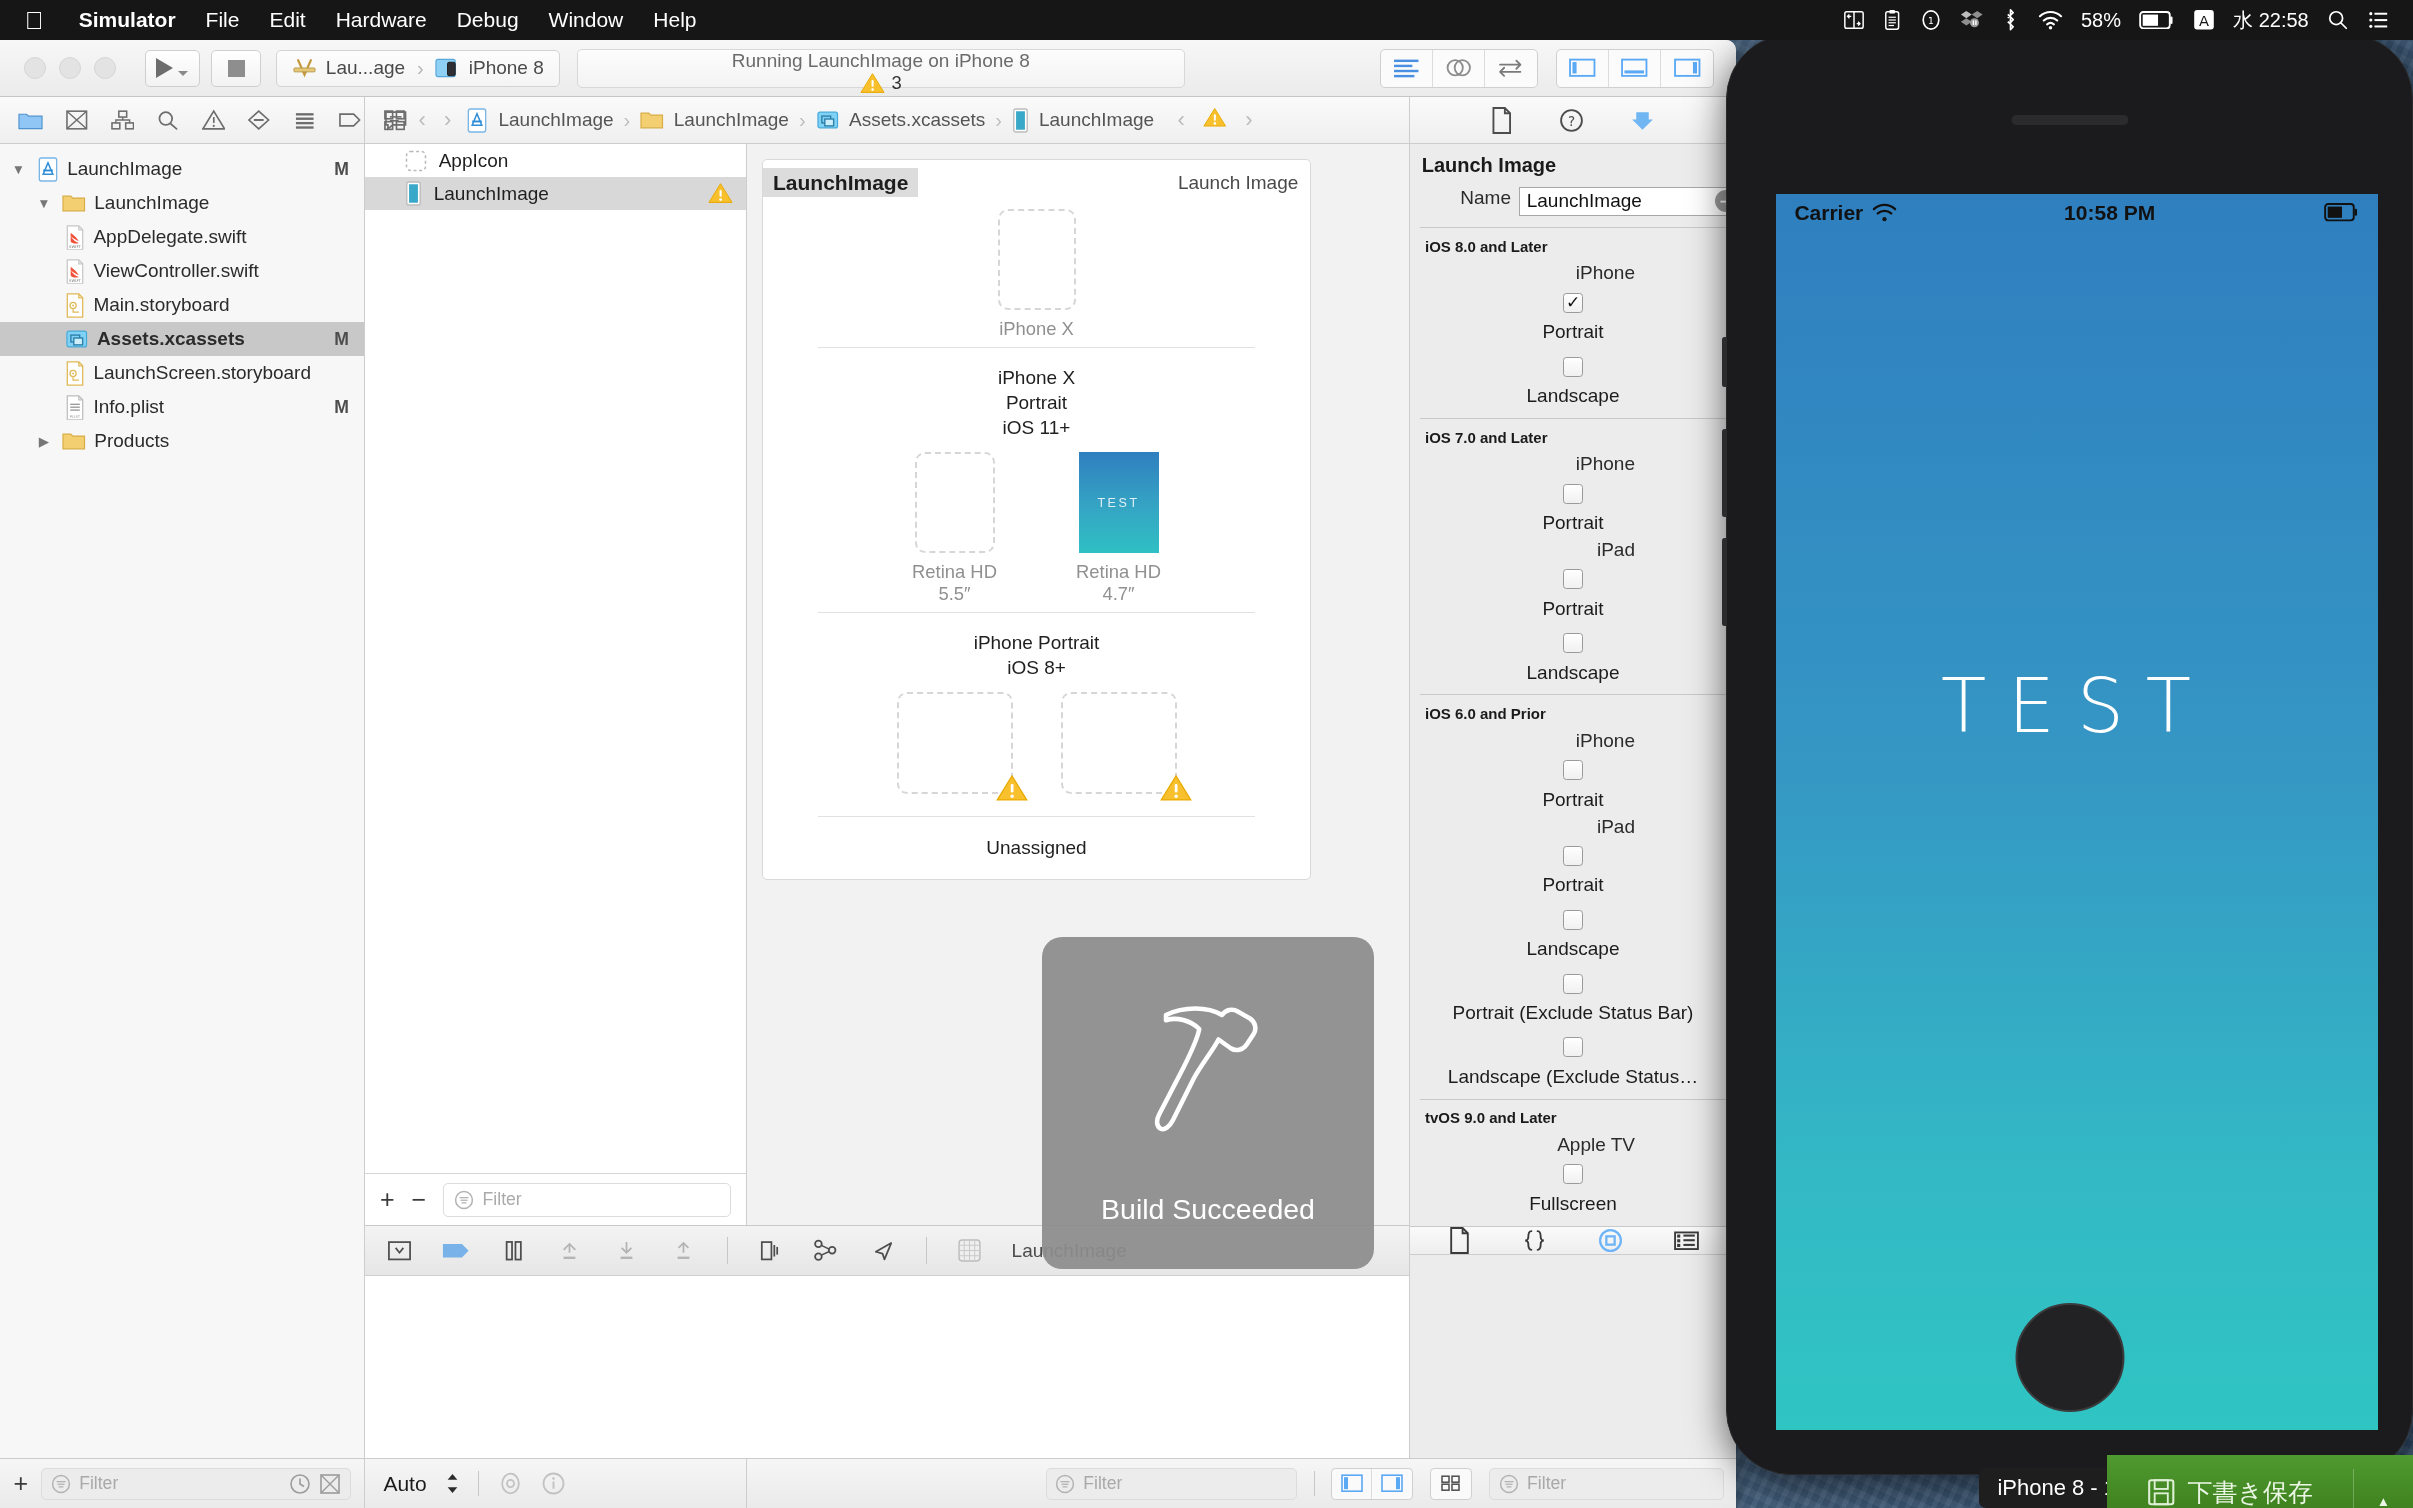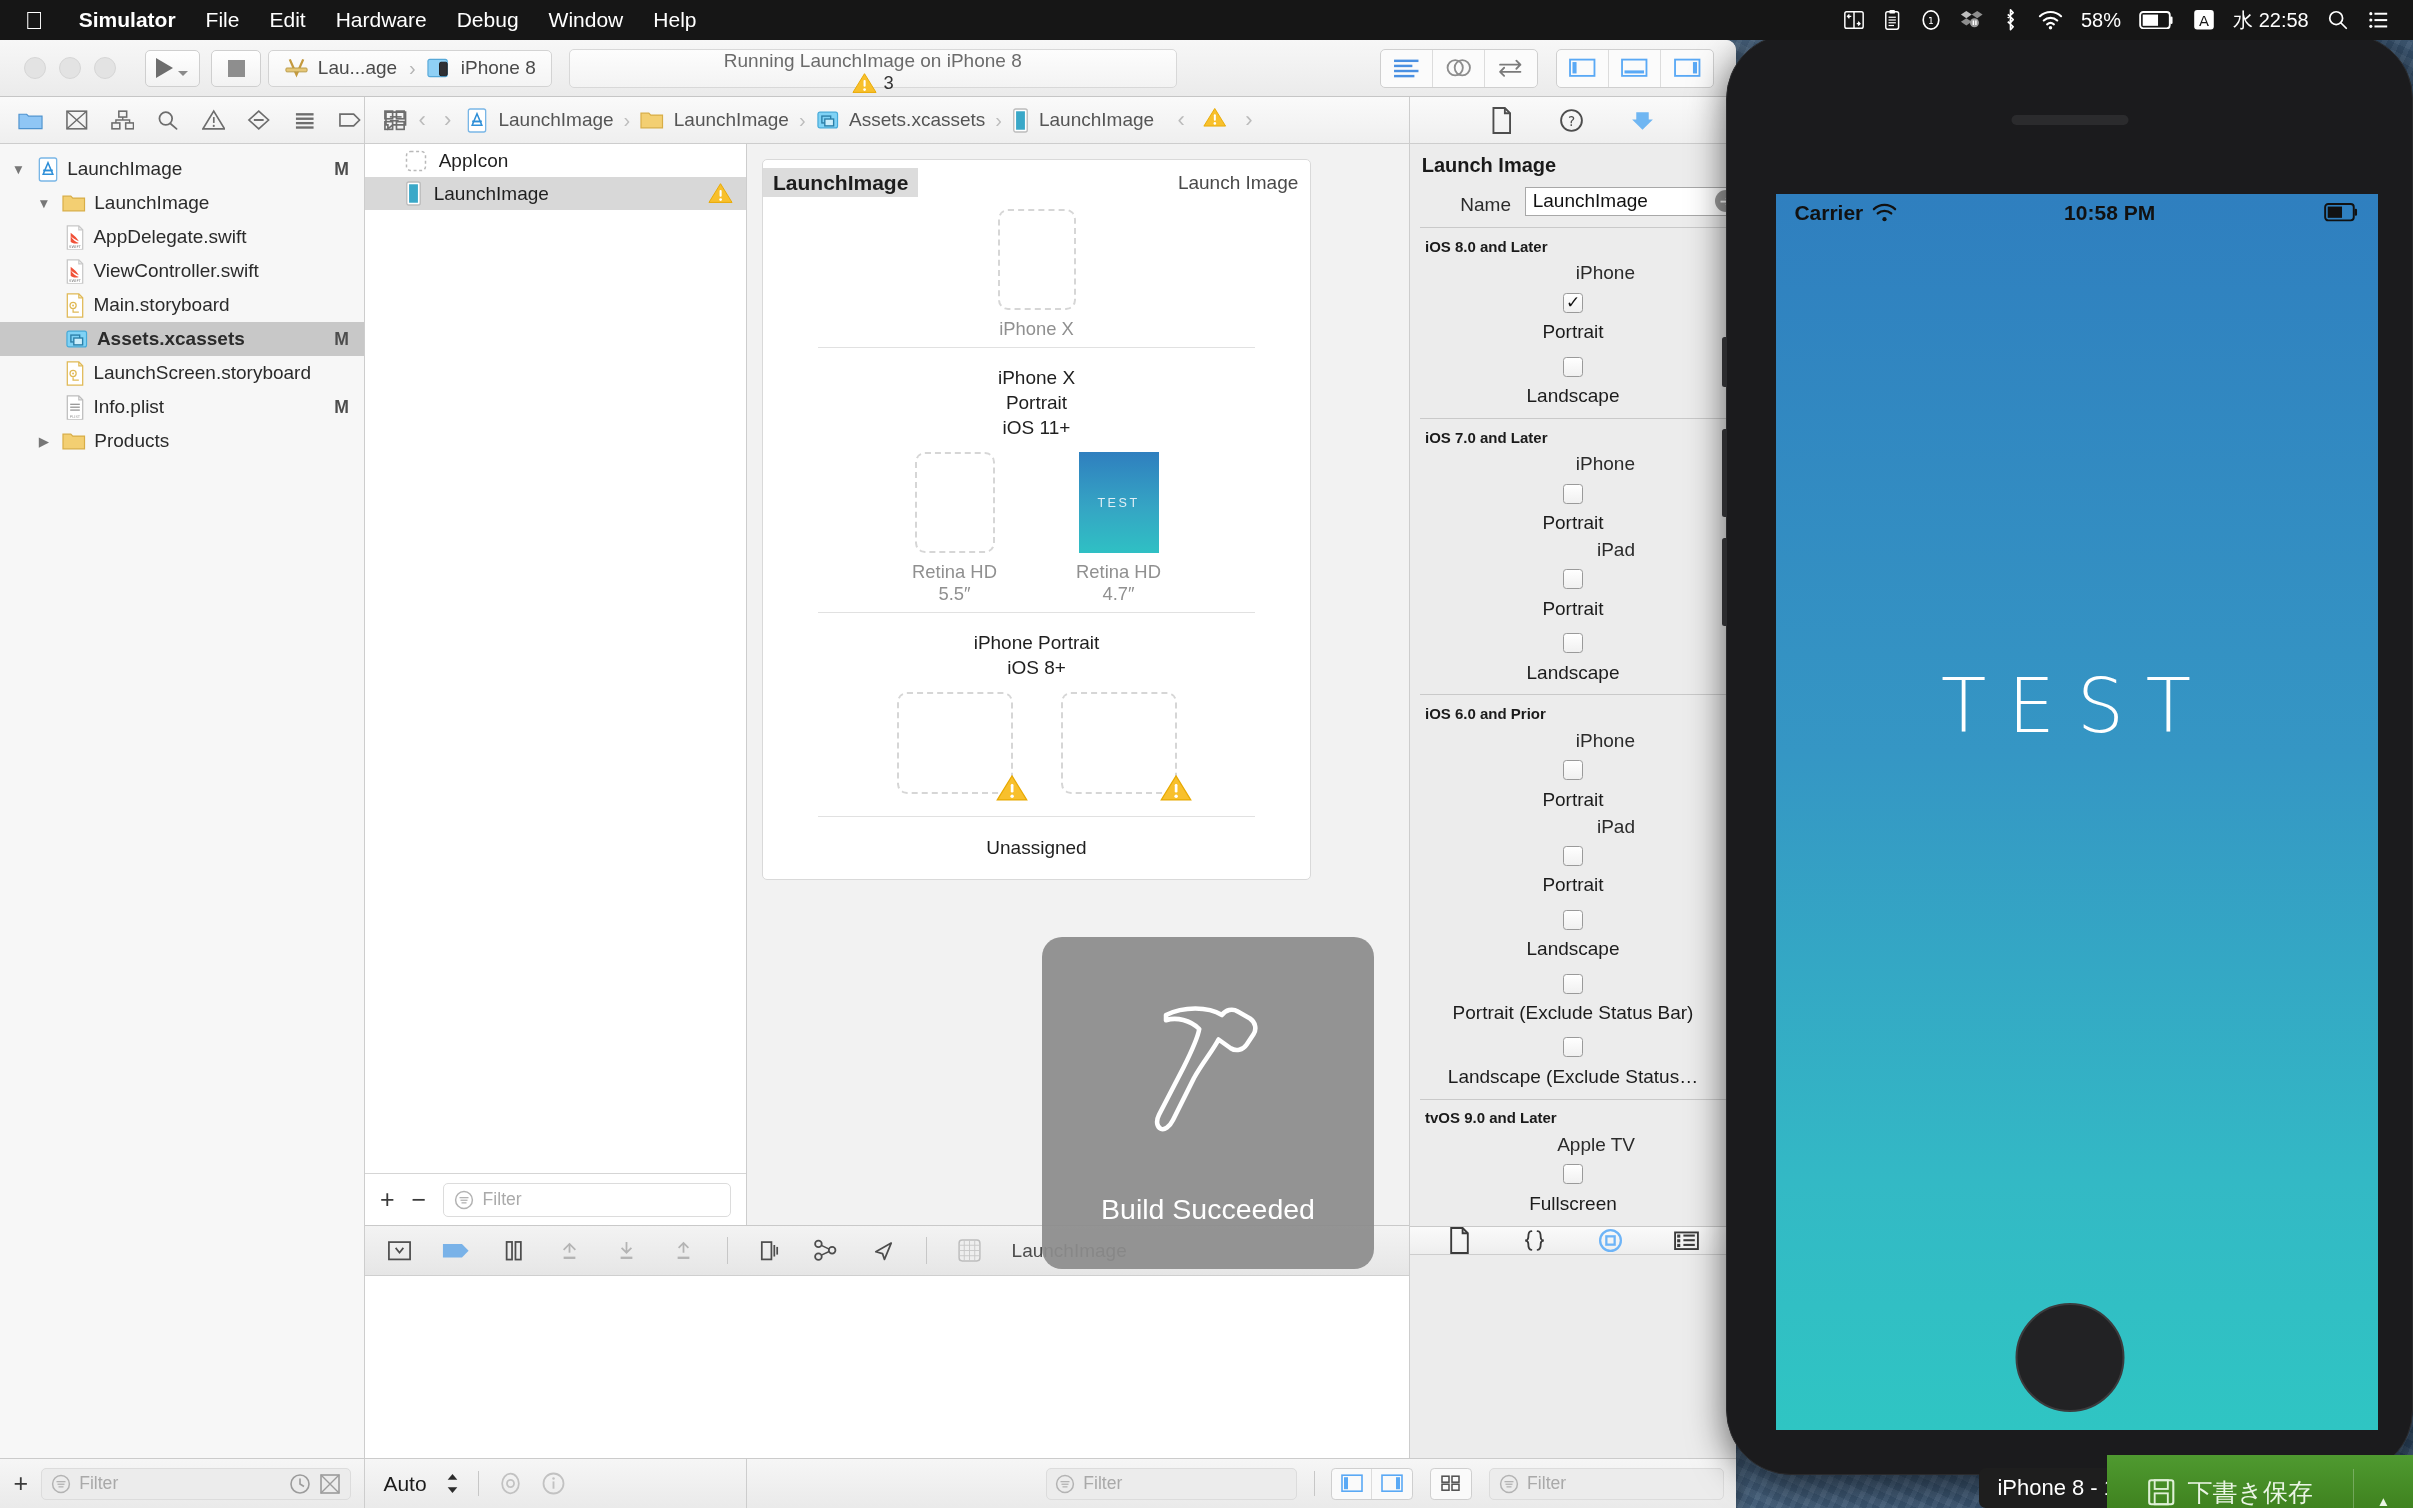--- a/index.html
+++ b/index.html
@@ -64,21 +64,21 @@
     height: 37px; border: 0.8px solid #cfcfcf; border-radius: 5px;
     background: linear-gradient(#ffffff,#f2f2f2);
     display: flex; align-items: center; justify-content: center;
   }
   .tb-run { width: 55px; margin-left: 28.5px; gap: 5px;}
   .tb-stop { width: 50px; margin-left: 11.7px; }
   .play { width:0;height:0;border-left:17px solid #6d6d6d;border-top:10px solid transparent;border-bottom:10px solid transparent;}
   .caretdn { width:0;height:0;border-top:5.9px solid #8a8a8a;border-left:5px solid transparent;border-right:5px solid transparent; margin-top:11px;}
   .sqstop { width:17px;height:17px;background:#8e8e8e; }
   .scheme {
-    height: 37px; margin-left: 7px; border:0.8px solid #d3d3d3; border-radius:5px;
+    height: 37px; margin-left: 15px; border:0.8px solid #d3d3d3; border-radius:5px;
     background: linear-gradient(#fdfdfd,#f4f4f4);
     display: flex; align-items: center; padding: 12px 15px; gap: 8.4px;
     font-size: 19px; color: #4a4a4a;
   }
   .scheme .sep { color:#b5b5b5; font-size:20px; margin:0 3.4px;}
   .statusbox {
     height: 39px; margin-left: 17px; width: 608px;
     border:0.8px solid #d8d8d8; border-radius:5px;
     background: linear-gradient(#fdfdfd,#f3f3f3);
     display:flex; align-items:center; padding: 0 15px;
@@ -150,21 +150,21 @@
   .slot .warn { position:absolute; right:-15px; bottom:-8.4px; }
   .slot-caption { text-align:center; font-size:18.4px; color:#909090; margin-top:8.4px;}
   .group-label { text-align:center; font-size:19px; color:#1f1f1f; line-height:1.3; padding: 11.7px 0 5px; }
   .hr { height:0.8px; background:#e1e1e1; margin: 6.7px 55px; }
   .slot-wide { width: 116px; height: 102px; }
 
   
   .inspector { width: 327px; border-left:0.8px solid #cdcdcd; background:#ececec; display:flex; flex-direction:column;}
   .insp-scroll { flex: 0 0 auto; }
   .insp-title { font-weight:bold; font-size:20px; padding: 10px 0 10px 11.7px; color:#1a1a1a;}
-  .insp-namerow { display:flex; align-items:flex-end; gap:14px; padding: 0 0 11.7px 0;}
+  .insp-namerow { display:flex; align-items:flex-start; gap:8px; padding: 0 0 11.7px 0;}
   .insp-namerow .lbl { width: 101px; text-align:right; font-size:19px; color:#2b2b2b;}
   .insp-input {
     flex:1 1 auto; height:28.5px; background:#fff; border:0.8px solid #a8a8a8;
     font-size:19px; color:#111; display:flex; align-items:center; padding-left:6.7px;
     position:relative; margin-right: 3.4px;
   }
   .insp-input .clearer{ position:absolute; right:-5px; top:50%; transform:translateY(-50%); width:22px;height:22px;border-radius:50%;background:#9a9a9a;color:#fff;display:flex;align-items:center;justify-content:center;font-size:14.2px;}
   .insp-sep { height:0.8px; background:#c9c9c9; margin: 0 10px; }
   .insp-group-title { font-weight:bold; font-size:15px; color:#1a1a1a; padding: 10px 0 5px 15px; }
   .chk-row { display:flex; align-items:center; gap:8.4px; padding: 2.5px 0 2.5px 0; font-size:19px; color:#1c1c1c;flex-direction:column;}

